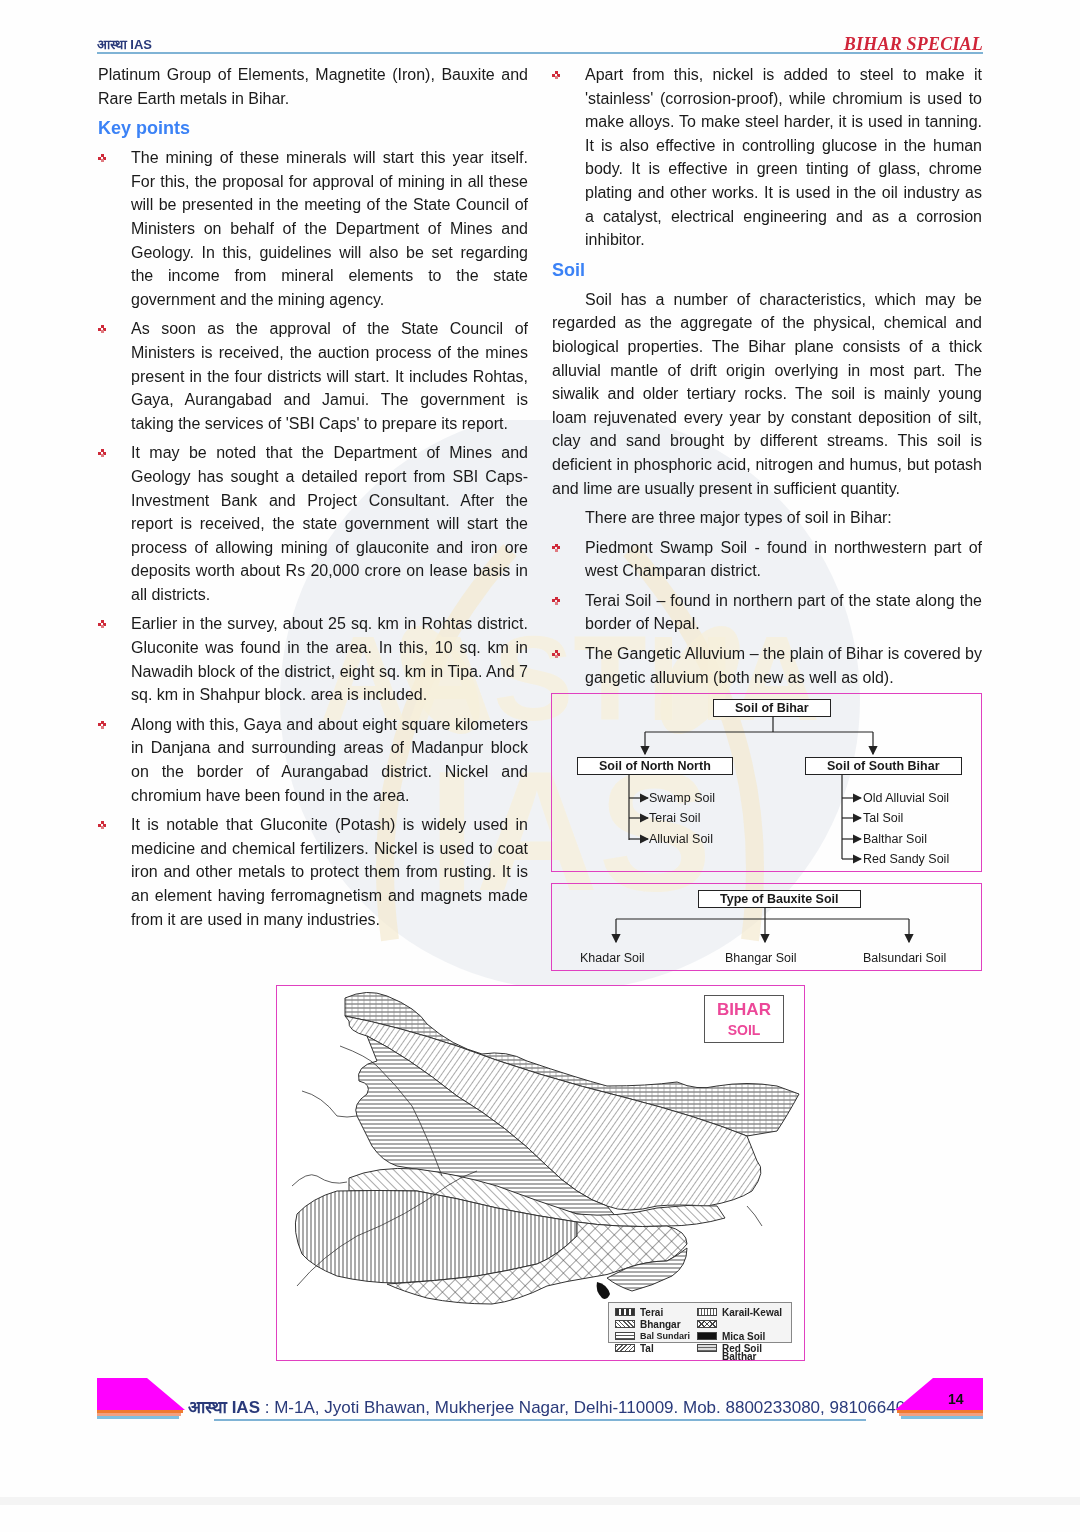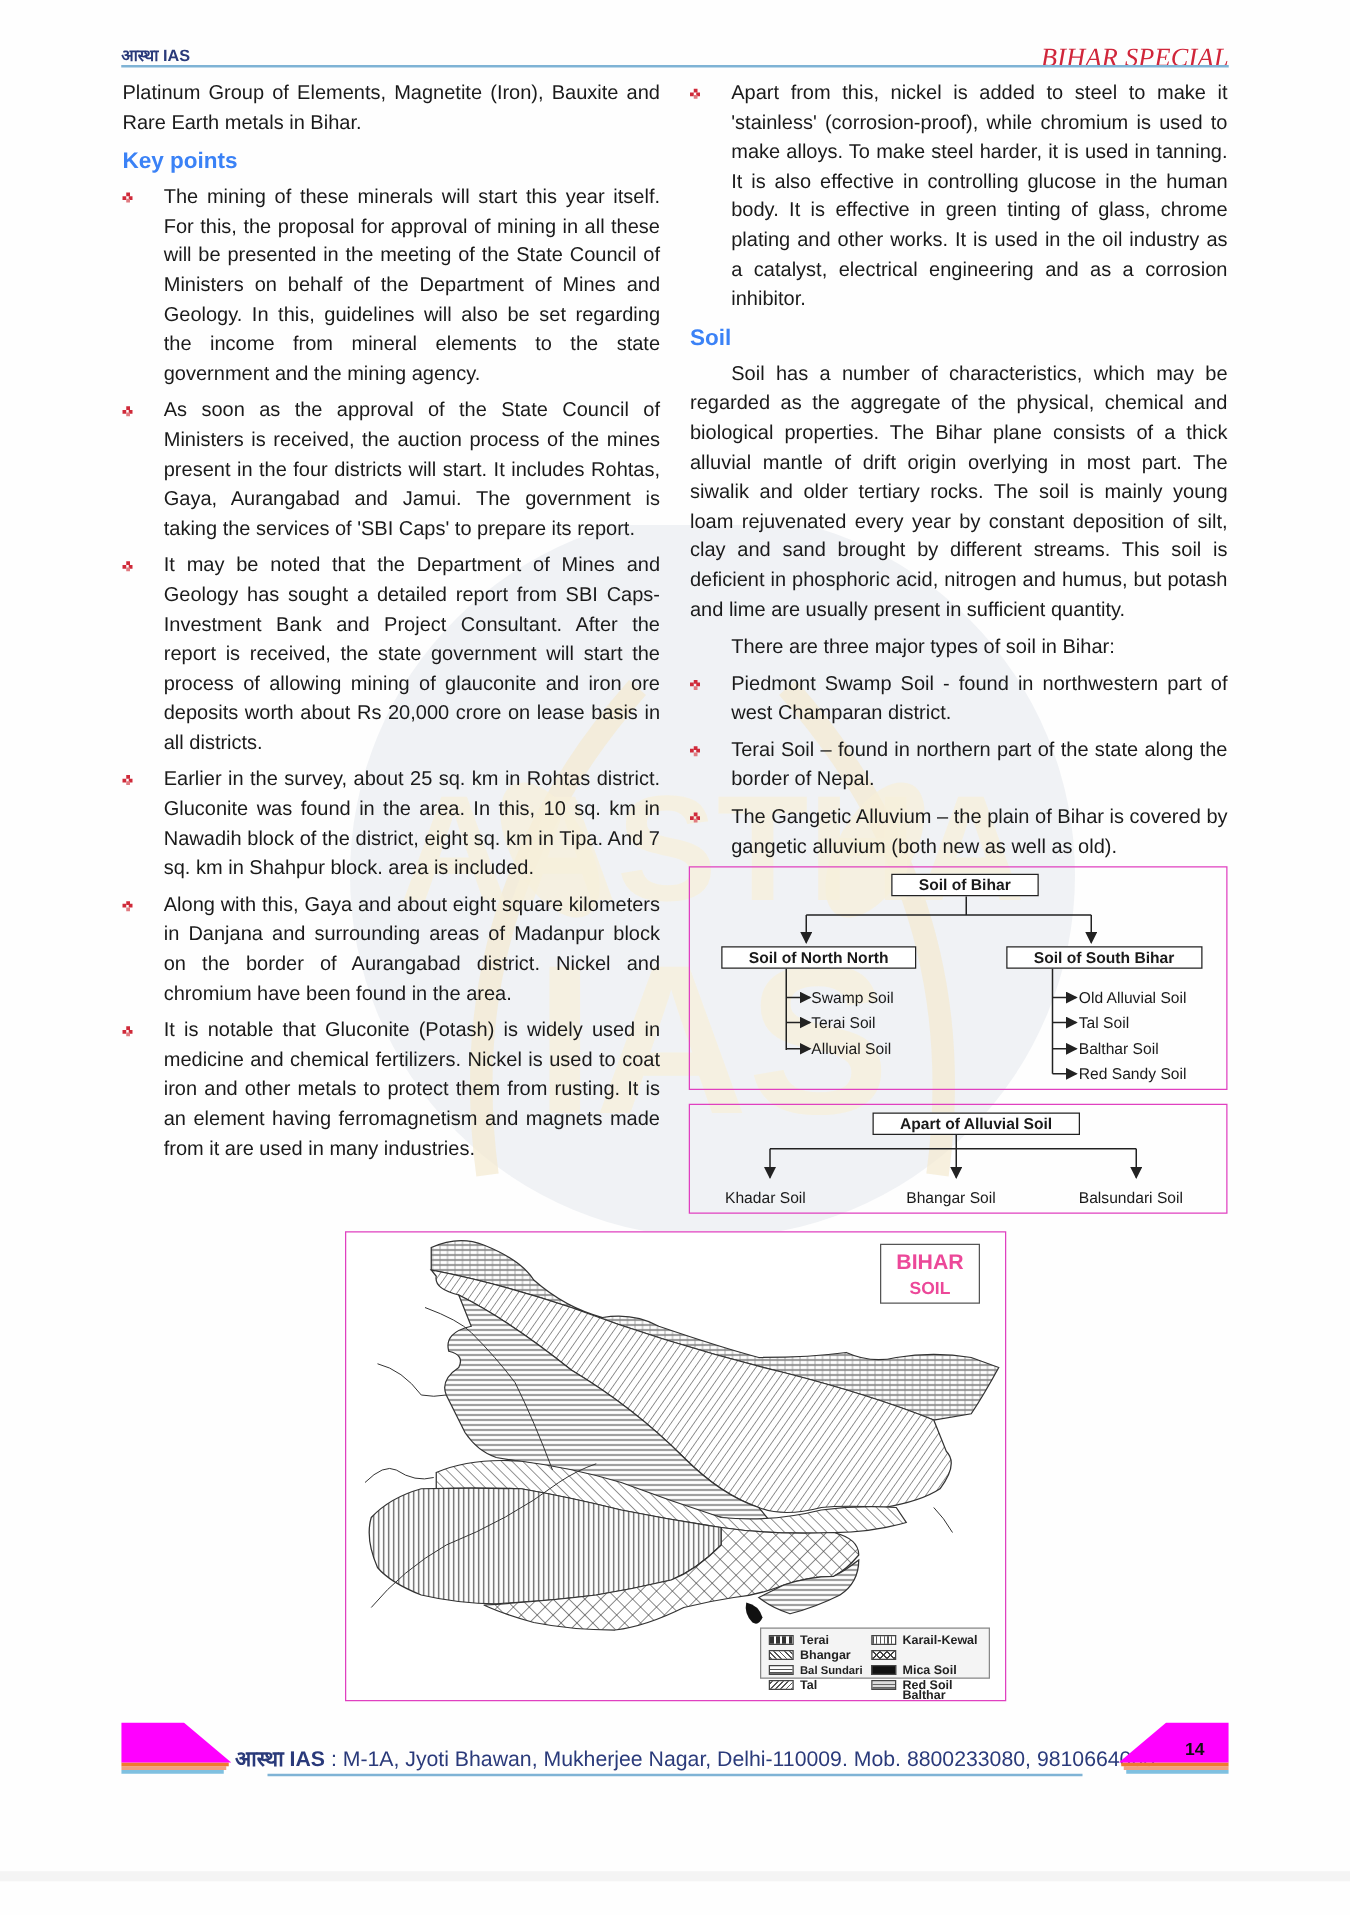--- a/index.html
+++ b/index.html
@@ -1,21 +1,21 @@
 <!DOCTYPE html>
 <html><head>
 <meta charset="utf-8">
 <style>
   * { box-sizing: border-box; margin: 0; padding: 0; }
   html, body { width: 1080px; height: 1532px; background: #fefefe; overflow: hidden; }
   body { position: relative; font-family: "Liberation Sans", "DejaVu Sans", sans-serif; color: #1a1a1a; }
 
   .header { position: absolute; left: 97px; top: 34px; width: 886px; height: 20px; }
   .header .brand { position: absolute; left: 0; top: 1px; font-size: 13px; font-weight: bold; color: #2a3a7a; }
-  .header .section { position: absolute; right: 0; top: 0; font-family: "Liberation Serif", serif; font-style: italic; font-weight: normal; font-size: 21px; color: #d0263a; letter-spacing: 0.2px; }
+  .header .section { position: absolute; right: 0; top: 0; font-family: "Liberation Serif", serif; font-style: italic; font-weight: bold; font-size: 18px; color: #d0263a; letter-spacing: 0.2px; }
   .header-rule { position: absolute; left: 97px; top: 52px; width: 886px; height: 2px; background: #7fb3d5; }
 
   .watermark { position: absolute; left: 270px; top: 420px; width: 600px; height: 620px; pointer-events: none; }
 
   .col { position: absolute; font-size: 16px; line-height: 23.6px; text-align: justify; }
   .col-left { left: 98px; top: 63px; width: 430px; }
   .col-right { left: 552px; top: 63px; width: 430px; }
 
   .para { margin-bottom: 6px; }
   .indent { text-indent: 33px; }
@@ -180,21 +180,21 @@
     <defs>
       <marker id="arr2" markerWidth="8" markerHeight="8" refX="7" refY="4" orient="auto">
           <path d="M0,0 L8,4 L0,8 Z" fill="#222"></path>
         </marker>
     </defs>
     <line x1="213" y1="23" x2="213" y2="58" stroke="#222" stroke-width="1.2" marker-end="url(#arr2)"></line>
     <line x1="64" y1="35" x2="357" y2="35" stroke="#222" stroke-width="1.2"></line>
     <line x1="64" y1="35" x2="64" y2="58" stroke="#222" stroke-width="1.2" marker-end="url(#arr2)"></line>
     <line x1="357" y1="35" x2="357" y2="58" stroke="#222" stroke-width="1.2" marker-end="url(#arr2)"></line>
   </svg>
-  <div class="dnode" style="left:146px; top:6px;">Apart of Alluvial Soil</div>
+  <div class="dnode" style="left:146px; top:6px;">Type of Bauxite Soil</div>
   <div class="dleaf" style="left:28px; top:66px;">Khadar Soil</div>
   <div class="dleaf" style="left:173px; top:66px;">Bhangar Soil</div>
   <div class="dleaf" style="left:311px; top:66px;">Balsundari Soil</div>
 </div>
 
 <div class="map-box">
   <svg width="529" height="376" style="position:absolute;left:0;top:0;">
     <defs>
       <pattern id="pTerai" width="6" height="4" patternUnits="userSpaceOnUse">
           <rect width="6" height="4" fill="#fff"></rect>

